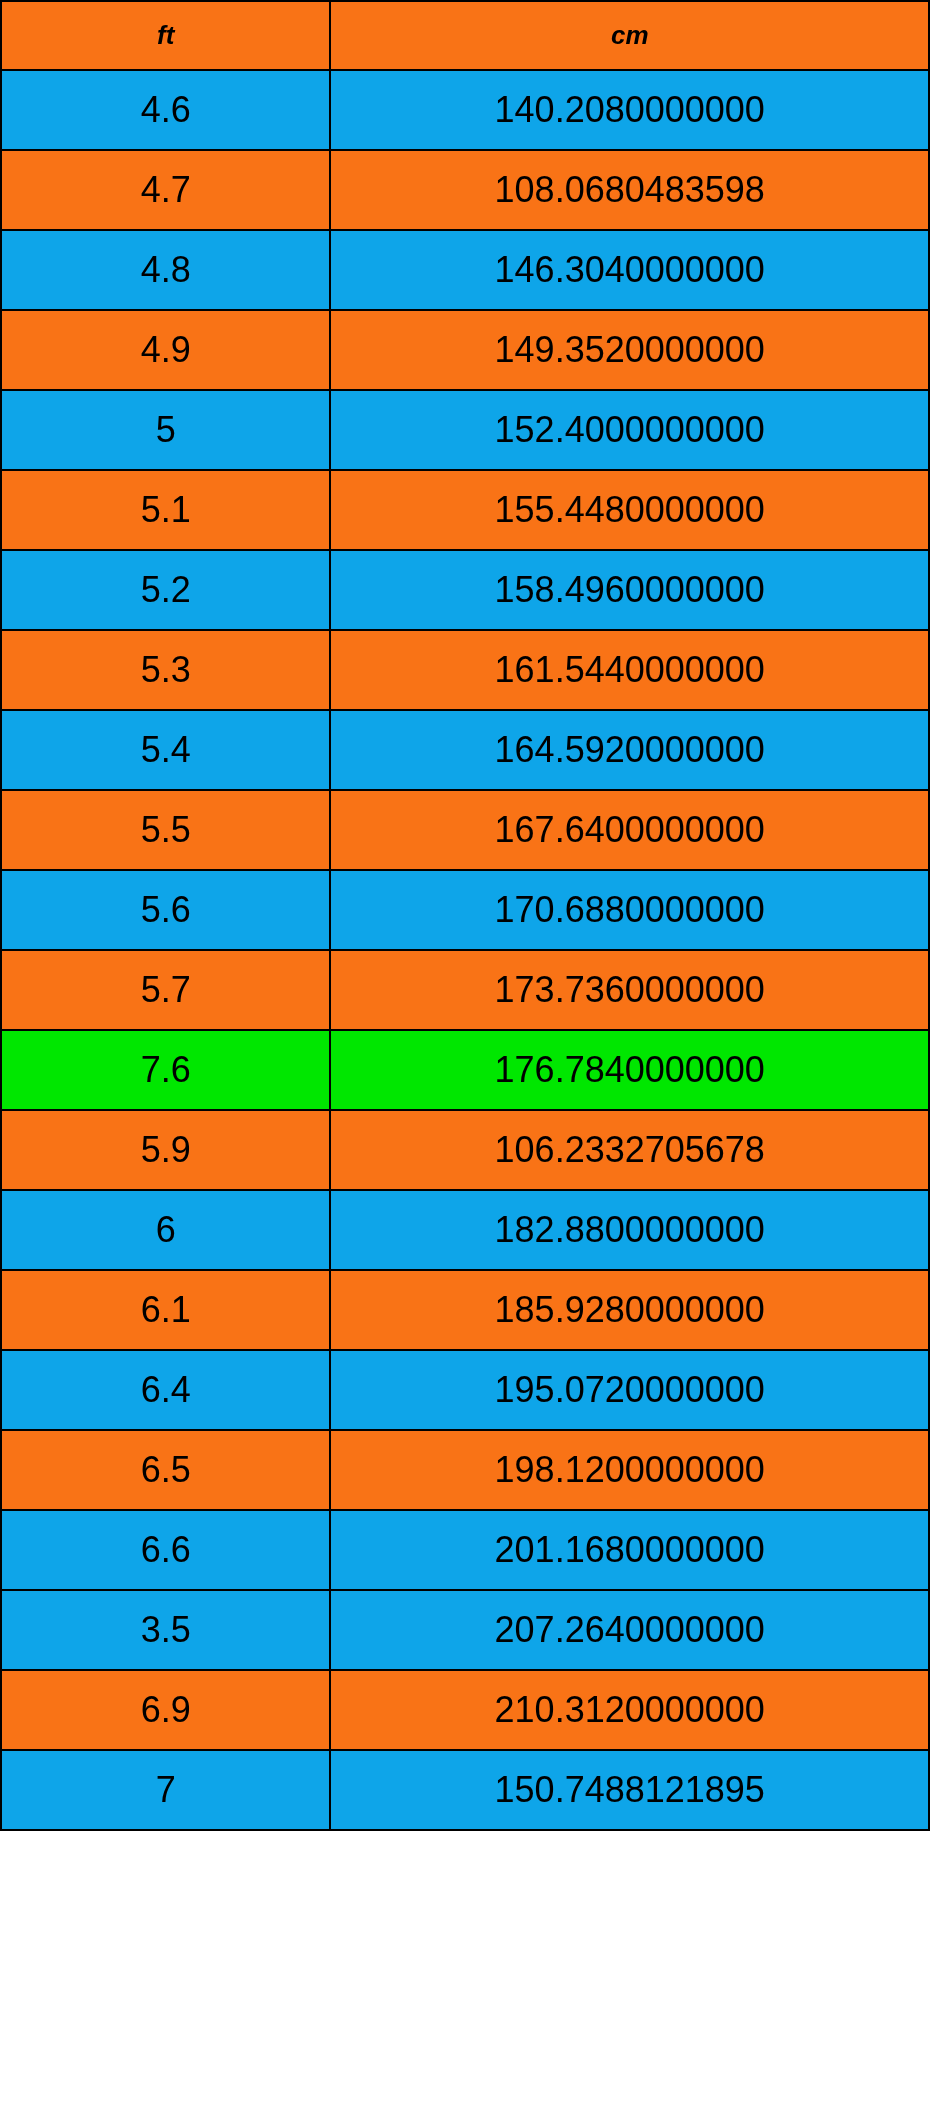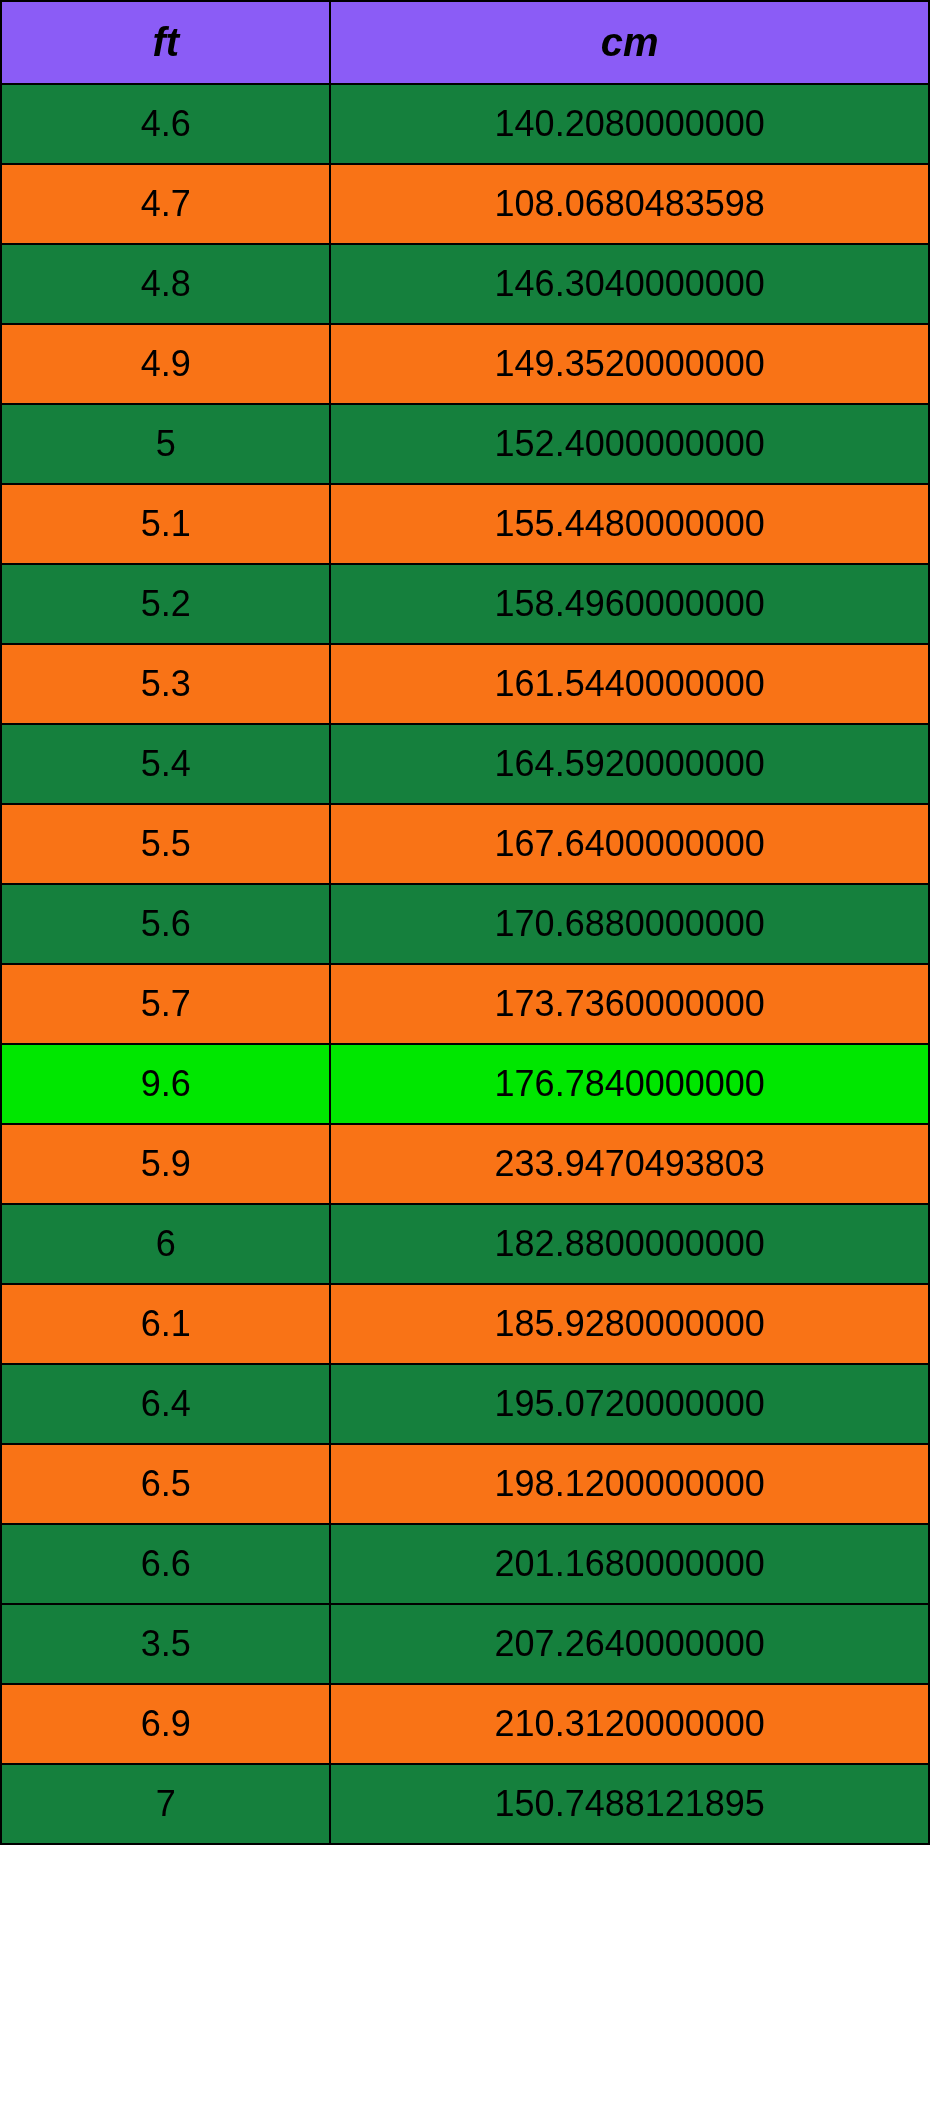--- a/index.html
+++ b/index.html
@@ -11,23 +11,23 @@
       font-family: Arial, Helvetica, sans-serif;
       background: #ffffff;
       width: 930px;
     }
     table {
       width: 100%;
       border-collapse: collapse;
       border: 2px solid #000000;
     }
     th {
-      background: #8b5cf6;
+      background: #f97316;
       font-weight: bold;
-      font-size: 40px;
+      font-size: 26px;
       padding: 18px 8px;
       border: 2px solid #000000;
       text-align: center;
       font-style: italic;
     }
     td {
       font-size: 36px;
       padding: 18px 8px;
       border: 2px solid #000000;
       text-align: center;
@@ -39,21 +39,21 @@
       width: 64.5%;
       margin-top: 12px;
     }
     th.ft-col {
       width: 35.5%;
     }
     th.cm-col {
       width: 64.5%;
     }
     tr.row-white {
-      background: #15803d;
+      background: #0ea5e9;
     }
     tr.row-alt {
       background: #f97316;
     }
     tr.row-highlight {
       background: #00e700;
     }
   </style>
 </head>
 <body>
@@ -108,26 +108,26 @@
       </tr>
       <tr class="row-white">
         <td class="ft-col">5.6</td>
         <td class="cm-col">170.6880000000</td>
       </tr>
       <tr class="row-alt">
         <td class="ft-col">5.7</td>
         <td class="cm-col">173.7360000000</td>
       </tr>
       <tr class="row-highlight">
-        <td class="ft-col">9.6</td>
+        <td class="ft-col">7.6</td>
         <td class="cm-col">176.7840000000</td>
       </tr>
       <tr class="row-alt">
         <td class="ft-col">5.9</td>
-        <td class="cm-col">233.9470493803</td>
+        <td class="cm-col">106.2332705678</td>
       </tr>
       <tr class="row-white">
         <td class="ft-col">6</td>
         <td class="cm-col">182.8800000000</td>
       </tr>
       <tr class="row-alt">
         <td class="ft-col">6.1</td>
         <td class="cm-col">185.9280000000</td>
       </tr>
       <tr class="row-white">

